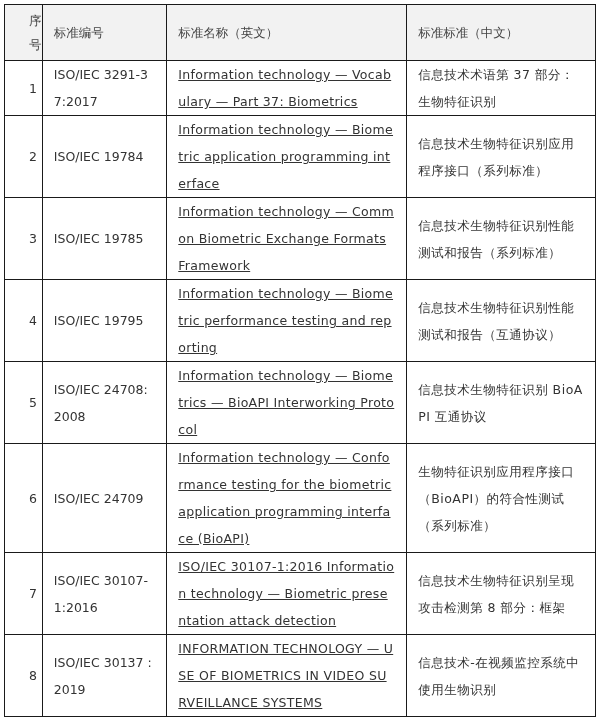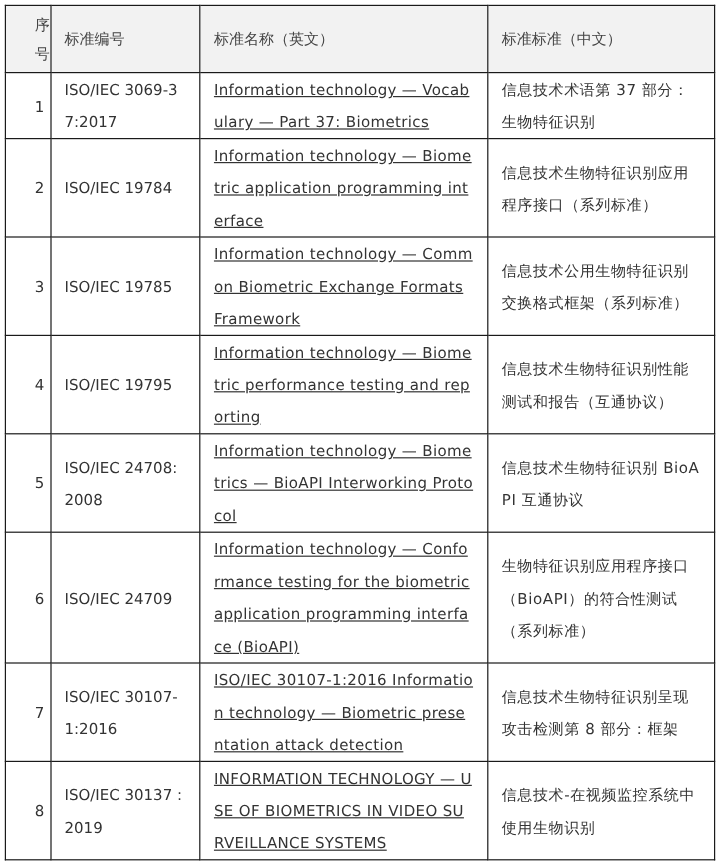--- a/index.html
+++ b/index.html
@@ -69,35 +69,35 @@
     <tr class="hdr-row">
       <th class="num" style="line-height:24px;">序号</th>
       <th>标准编号</th>
       <th>标准名称（英文）</th>
       <th>标准标准（中文）</th>
     </tr>
   </thead>
   <tbody id="tbody">
   <tr style="height: 55px;">
     <td class="num">1</td>
-    <td>ISO/IEC  3069-37:2017</td>
+    <td>ISO/IEC  3291-37:2017</td>
     <td class="en-name">Information technology — Vocabulary — Part 37: Biometrics</td>
     <td class="cn">信息技术术语第 37 部分：生物特征识别</td>
   </tr>
       <tr style="height: 82px;">
     <td class="num">2</td>
     <td>ISO/IEC  19784</td>
     <td class="en-name">Information technology — Biometric application programming interface</td>
     <td class="cn">信息技术生物特征识别应用程序接口（系列标准）</td>
   </tr>
       <tr style="height: 82px;">
     <td class="num">3</td>
     <td>ISO/IEC  19785</td>
     <td class="en-name">Information technology — Common Biometric Exchange Formats Framework</td>
-    <td class="cn">信息技术公用生物特征识别交换格式框架（系列标准）</td>
+    <td class="cn">信息技术生物特征识别性能测试和报告（系列标准）</td>
   </tr>
       <tr style="height: 82px;">
     <td class="num">4</td>
     <td>ISO/IEC  19795</td>
     <td class="en-name">Information technology — Biometric performance testing and reporting</td>
     <td class="cn">信息技术生物特征识别性能测试和报告（互通协议）</td>
   </tr>
       <tr style="height: 82px;">
     <td class="num">5</td>
     <td>ISO/IEC  24708:2008</td>

